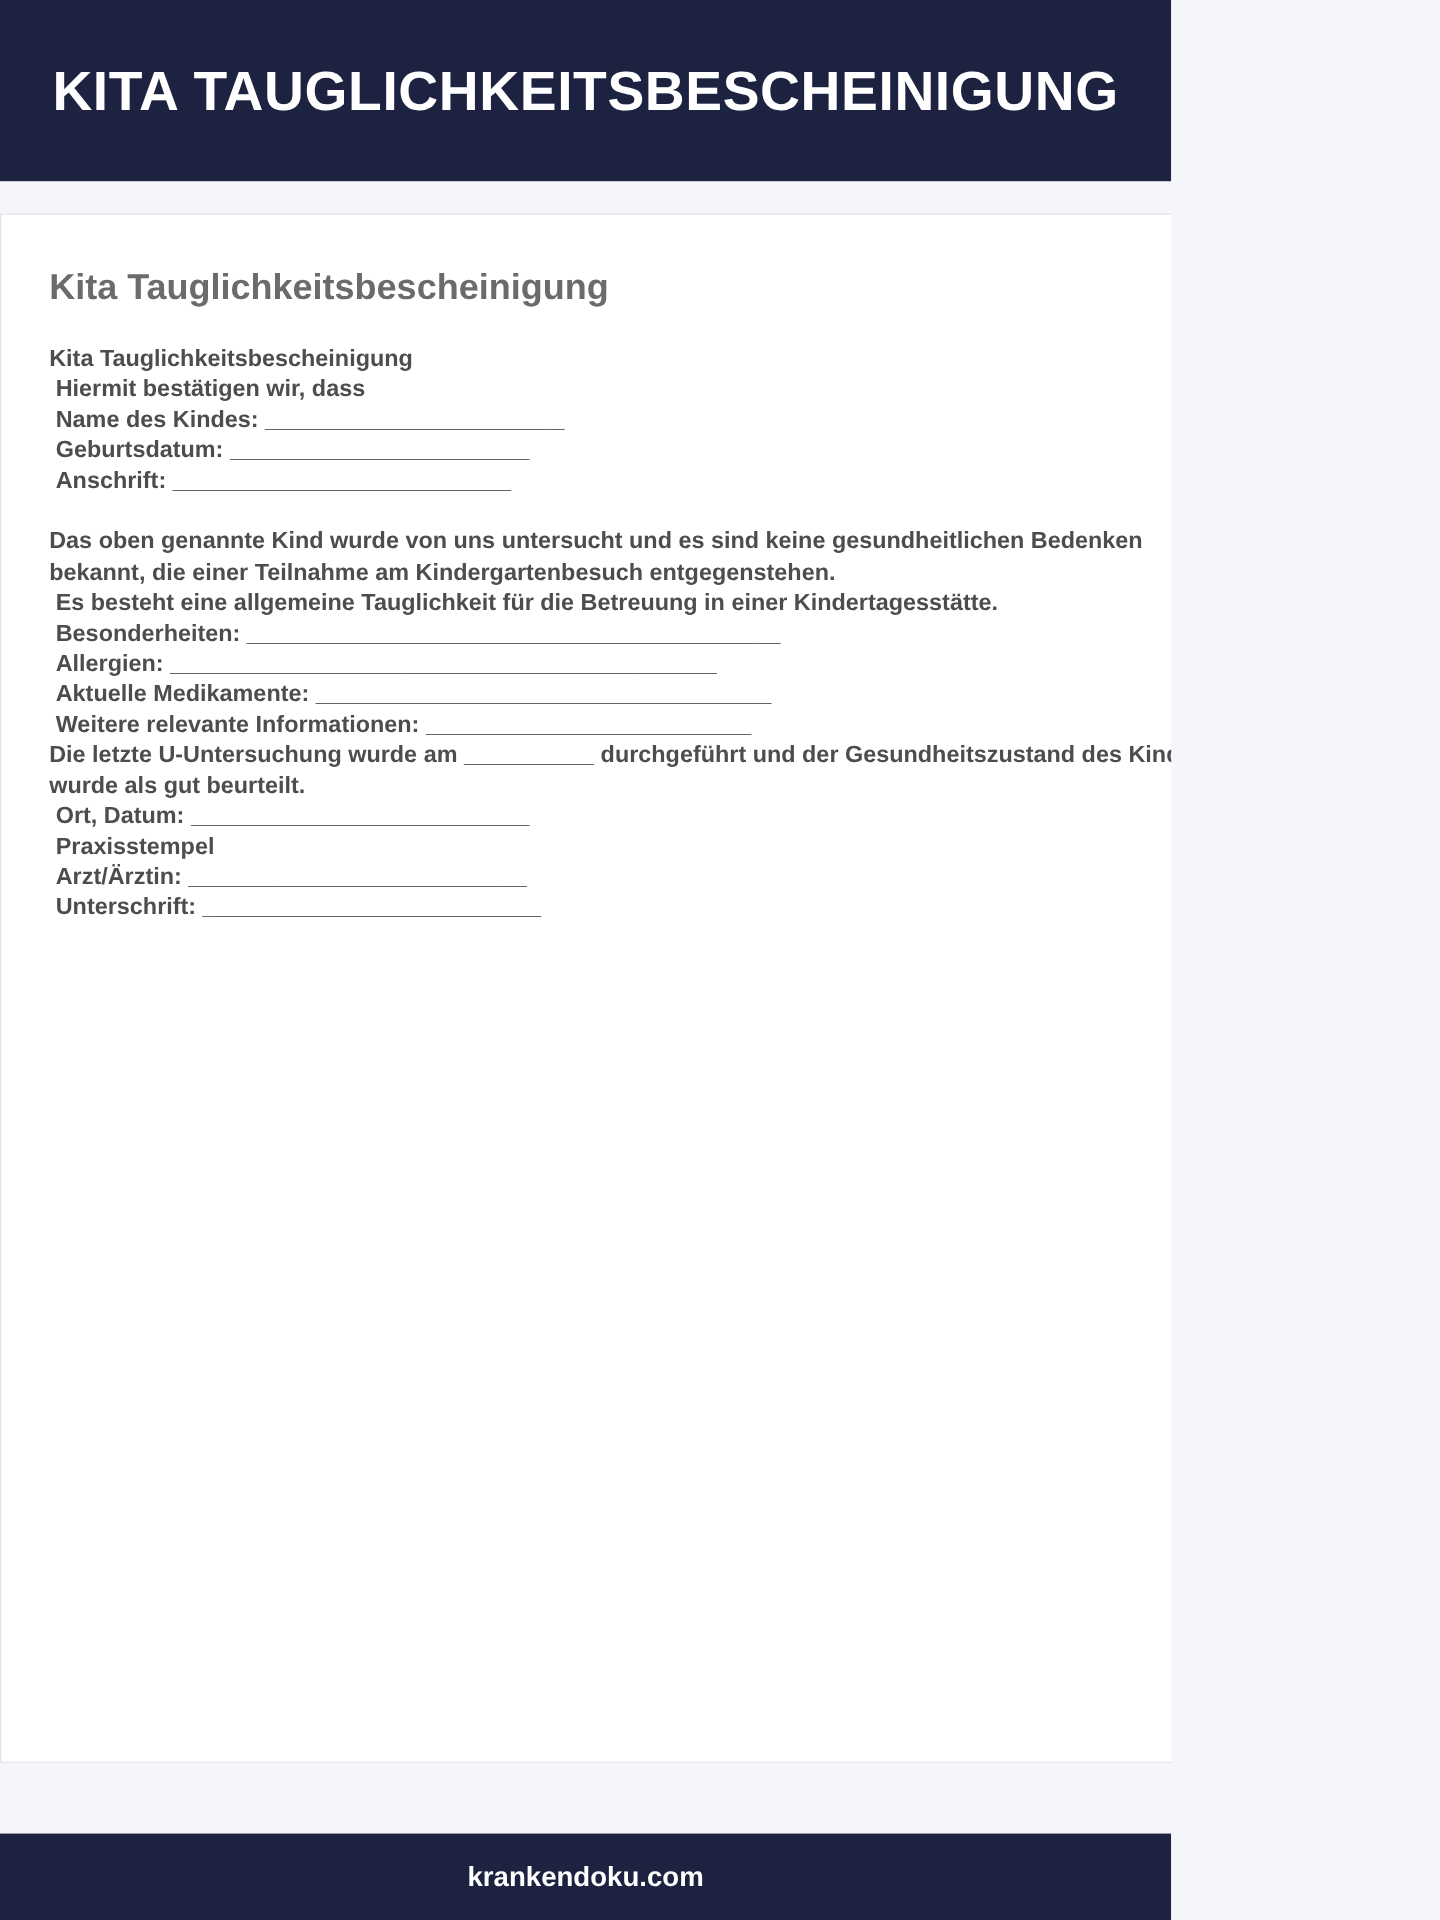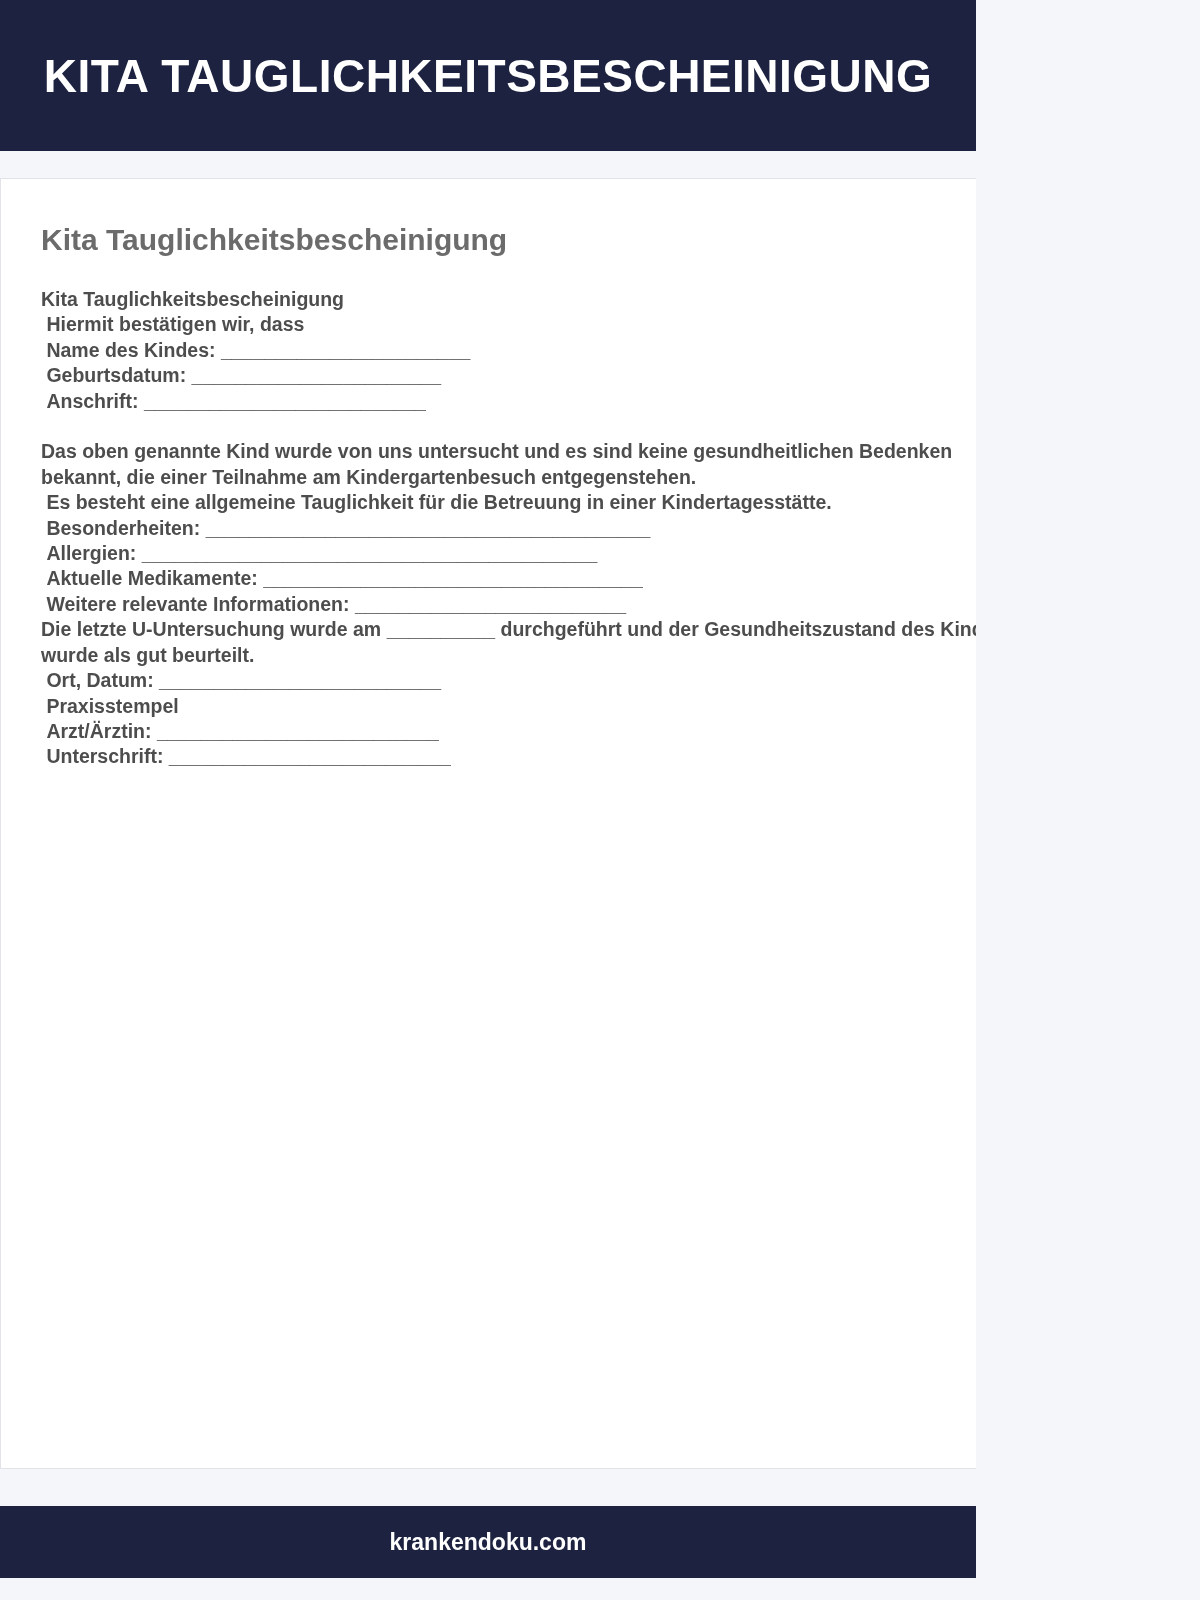--- a/index.html
+++ b/index.html
@@ -57,21 +57,21 @@
     font-size: 19.5px;
     font-weight: bold;
     line-height: 25.4px;
     white-space: pre-wrap;
     word-break: normal;
   }
   
   .site-footer {
     height: 72px;
     flex: 0 0 72px;
-    margin-top: 37px;
+    margin-top: 59px;
     background: #1c2240;
     display: flex;
     align-items: center;
     justify-content: center;
   }
   .site-footer .site-name {
     color: #ffffff;
     font-size: 23px;
     font-weight: bold;
   }

